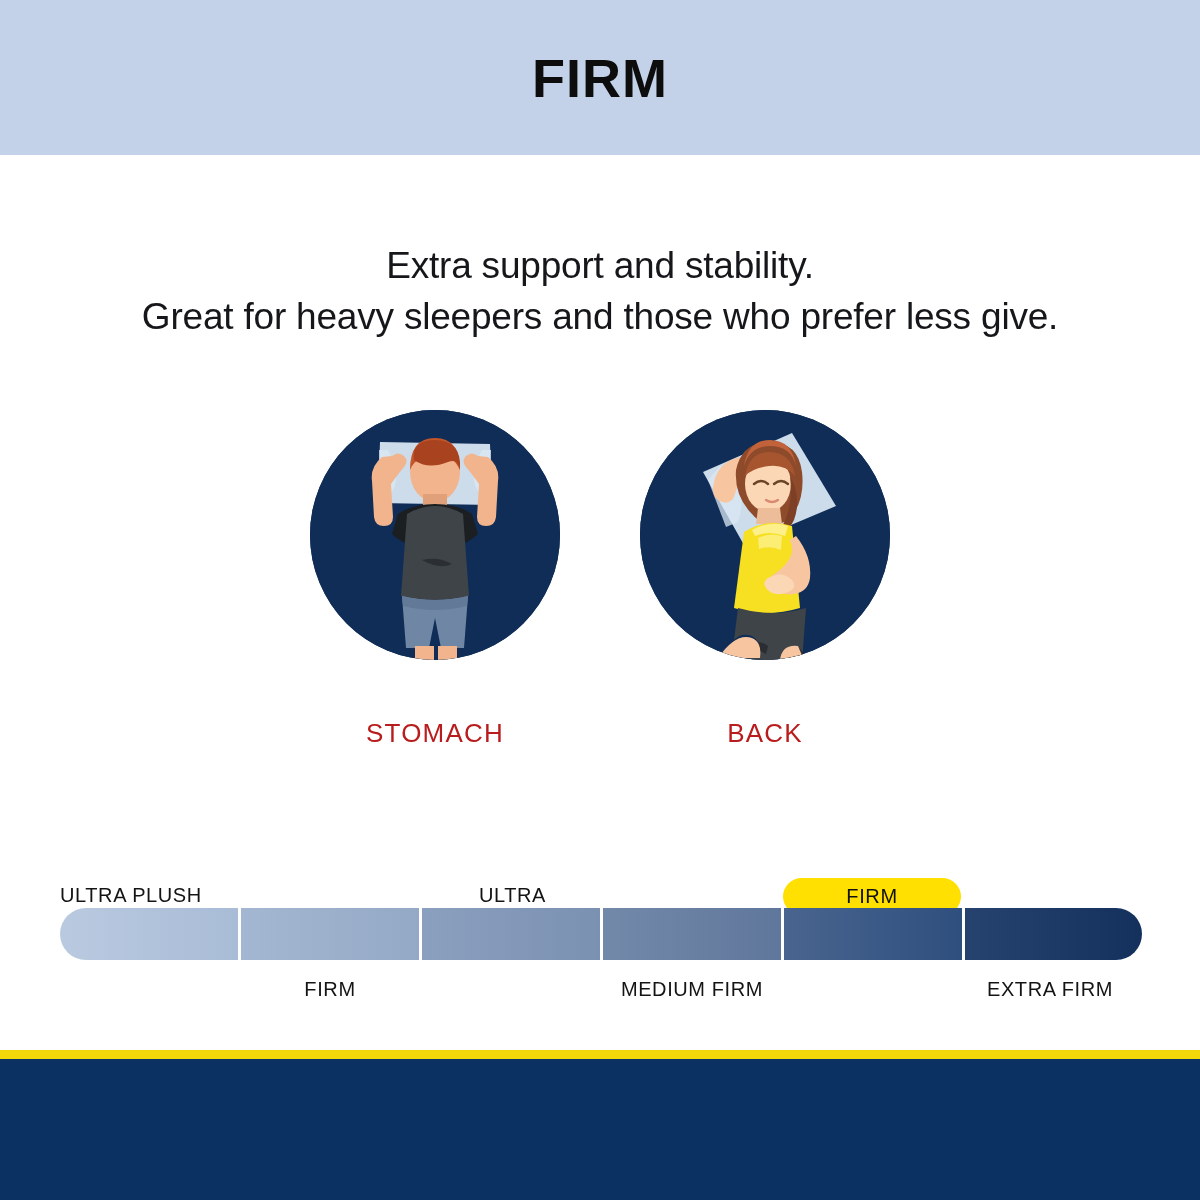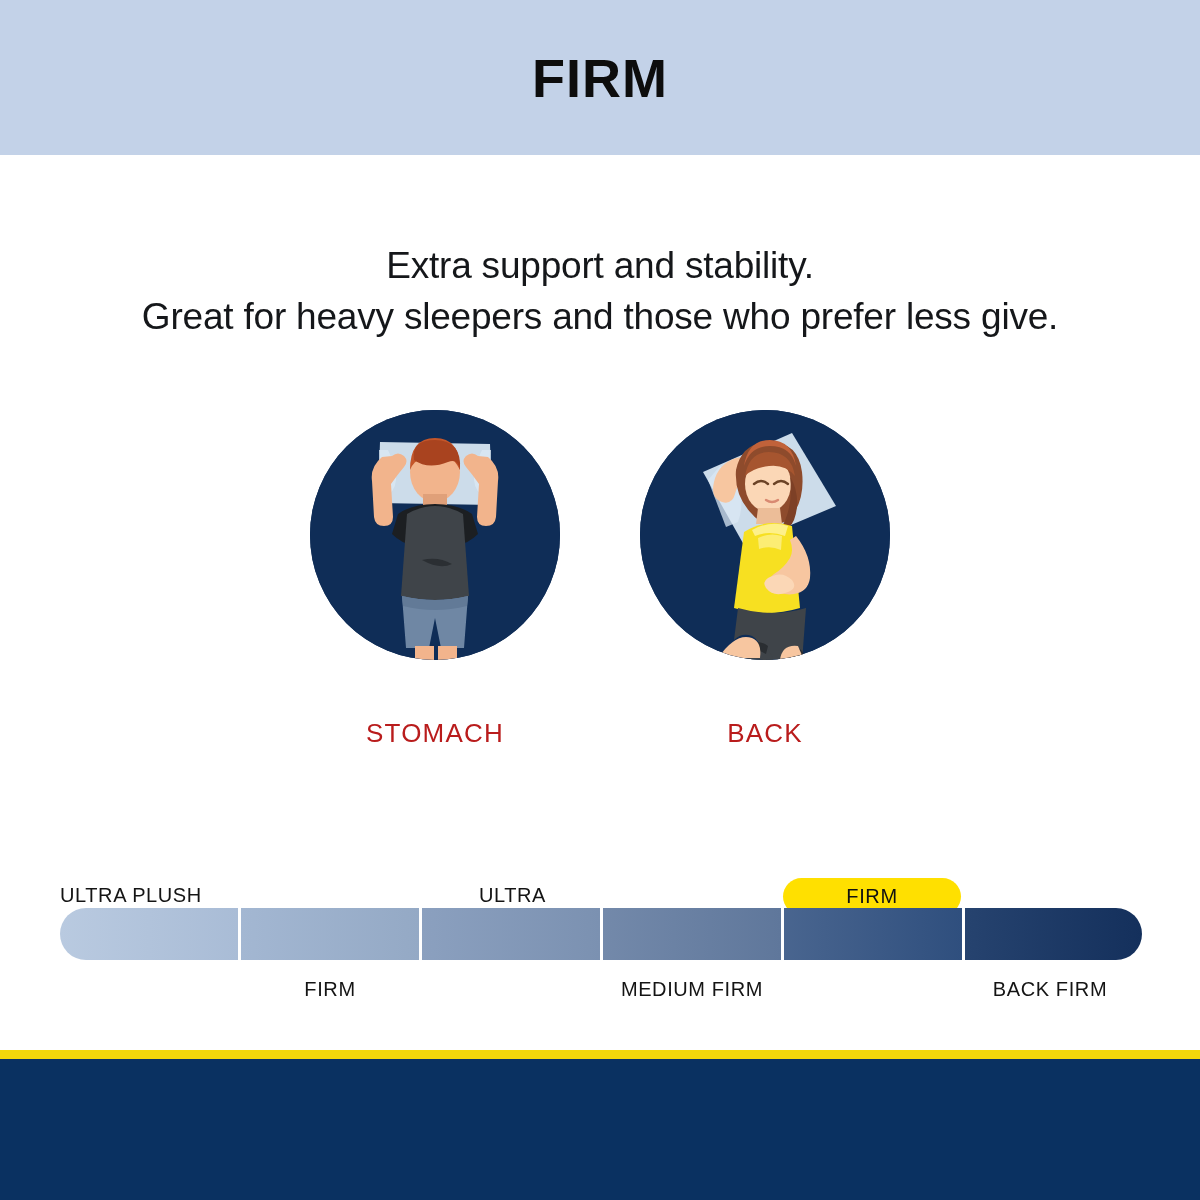--- a/index.html
+++ b/index.html
@@ -197,21 +197,21 @@
       <div class="seg" style="flex:0 0 178px;background:linear-gradient(90deg,#a3b7d2,#94a9c5);"></div>
       <div class="seg" style="flex:0 0 178px;background:linear-gradient(90deg,#8ba0bf,#7b91b1);"></div>
       <div class="seg" style="flex:0 0 178px;background:linear-gradient(90deg,#7389aa,#5f779b);"></div>
       <div class="seg" style="flex:0 0 178px;background:linear-gradient(90deg,#49658f,#2f4f7e);"></div>
       <div class="seg last" style="flex:1 1 auto;background:linear-gradient(90deg,#26436f,#14305c);"></div>
     </div>
 
     <div class="scale-labels-bottom">
       <div class="scale-label" style="left:181px;top:6px;width:178px;text-align:center;">FIRM</div>
       <div class="scale-label" style="left:543px;top:6px;width:178px;text-align:center;">MEDIUM FIRM</div>
-      <div class="scale-label" style="left:900px;top:6px;width:180px;text-align:center;">BACK FIRM</div>
+      <div class="scale-label" style="left:900px;top:6px;width:180px;text-align:center;">EXTRA FIRM</div>
     </div>
 
   </div>
 
   <div class="footer-stripe"></div>
   <div class="footer-band"></div>
 
 
 </div>
 

